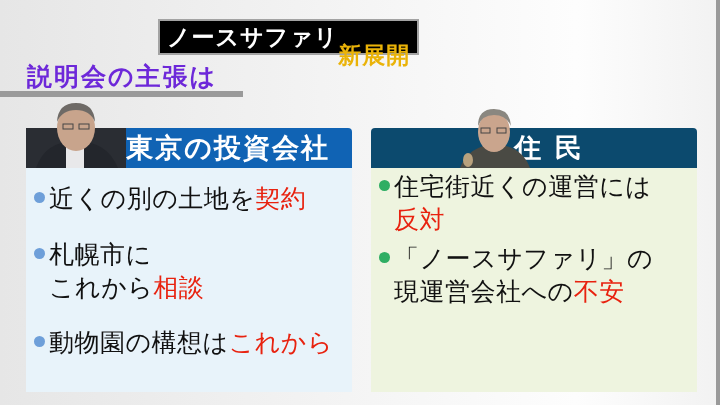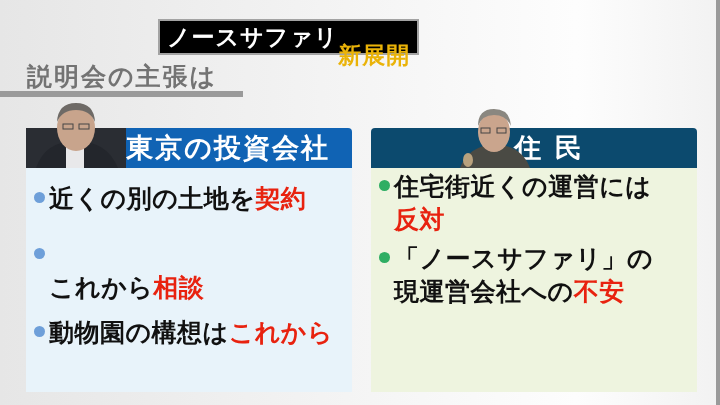--- a/index.html
+++ b/index.html
@@ -3,31 +3,31 @@
 <meta charset="utf-8">
 <style>
   html,body{margin:0;padding:0;}
   body{width:720px;height:405px;overflow:hidden;position:relative;
     background:linear-gradient(90deg,#e6e6e6 0%,#f6f6f6 55%,#fdfdfd 80%,#f2f2f2 100%);
     font-family:"DejaVu Sans","Liberation Sans",sans-serif;}
   .rightedge{position:absolute;right:0;top:0;width:4px;height:405px;background:#9a9a9a;}
   .series{position:absolute;left:158px;top:19px;height:36px;background:#000;border:2px solid #a3a3a3;
     box-sizing:border-box;padding:0 7px;display:flex;align-items:center;font-size:23px;font-weight:bold;letter-spacing:1px;}
   .series .w{color:#fff;} .series .y{color:#eab308;margin-top:36px;}
-  .topic{position:absolute;left:27px;top:60px;font-size:25px;font-weight:bold;color:#737373;letter-spacing:2px;}
+  .topic{position:absolute;left:27px;top:60px;font-size:25px;font-weight:bold;color:#6d28d9;letter-spacing:2px;}
   .underline{position:absolute;left:0;top:91px;width:243px;height:6px;background:#9a9a9a;}
   .box{position:absolute;top:128px;width:326px;height:264px;}
   .box .hd{position:absolute;left:0;top:0;width:100%;height:40px;border-radius:4px 4px 0 0;
     display:flex;align-items:center;color:#fff;font-size:27px;font-weight:bold;letter-spacing:2px;}
   .box .bd{position:absolute;left:0;top:40px;width:100%;height:224px;}
   .left{left:26px;} .left .hd{background:#1063b4;justify-content:flex-end;padding-right:22px;box-sizing:border-box;}
   .left .bd{background:#e8f3fa;}
   .right{left:371px;} .right .hd{background:#0c4a6e;justify-content:center;padding-left:30px;box-sizing:border-box;}
   .right .bd{background:#eef4df;}
-  .item{position:absolute;left:8px;font-size:25px;font-weight:bold;color:#111;line-height:33px;letter-spacing:0.5px;}
+  .item{position:absolute;left:8px;font-size:25px;font-weight:normal;color:#111;line-height:33px;letter-spacing:0.5px;}
   .item .r{color:#e8220f;}
   .dot{display:inline-block;width:11px;height:11px;border-radius:50%;margin-right:4px;vertical-align:middle;position:relative;top:-3px;}
   .left .dot{background:#6e9fd9;} .right .dot{background:#2fae63;}
   .indent{padding-left:15px;}
   .person{position:absolute;}
   .p1{left:26px;top:100px;width:100px;height:68px;overflow:hidden;}
   .p2{left:460px;top:106px;width:70px;height:62px;overflow:hidden;}
 </style>
 </head>
 <body>
@@ -41,22 +41,22 @@
 
 <div class="topic">説明会の主張は</div>
 <div class="underline"></div>
 
 <div class="box left">
   <div class="hd">
       <span>東京の投資会社</span>
     </div>
   <div class="bd">
     <div class="item" style="top:14px"><span class="dot"></span><span>近くの別の土地を</span><span class="r">契約</span></div>
-    <div class="item" style="top:70px"><span class="dot"></span><br><span class="indent">これから</span><span class="r">相談</span></div>
-    <div class="item" style="top:148px"><span class="dot"></span><span>動物園の構想は</span><span class="r">これから</span></div>
+    <div class="item" style="top:70px"><span class="dot"></span><span>札幌市に</span><br><span class="indent">これから</span><span class="r">相談</span></div>
+    <div class="item" style="top:158px"><span class="dot"></span><span>動物園の構想は</span><span class="r">これから</span></div>
   </div>
 </div>
 
 <div class="box right">
   <div class="hd">
       <span>住 民</span>
     </div>
   <div class="bd">
     <div class="item" style="top:74px"><span class="dot"></span><span>「ノースサファリ」の</span><br><span class="indent">現運営会社への</span><span class="r">不安</span></div>
     <div class="item" style="top:2px"><span class="dot"></span><span>住宅街近くの運営には</span><br><span class="r indent">反対</span></div>

